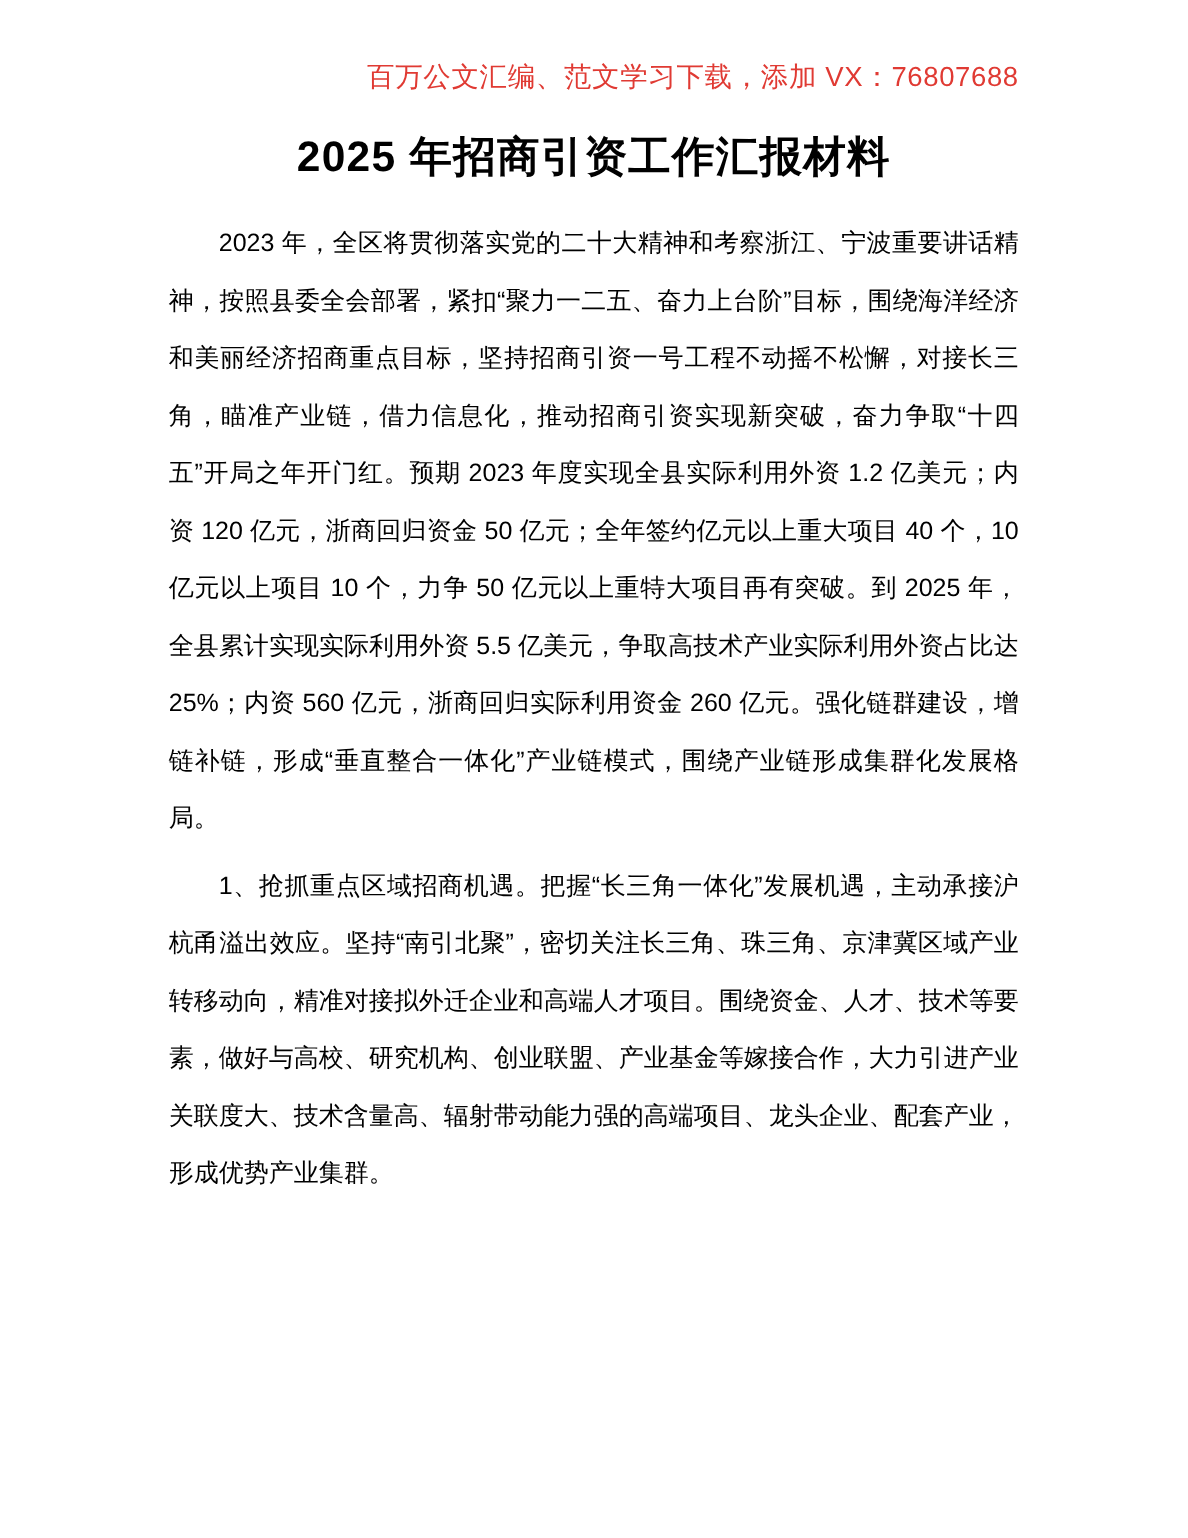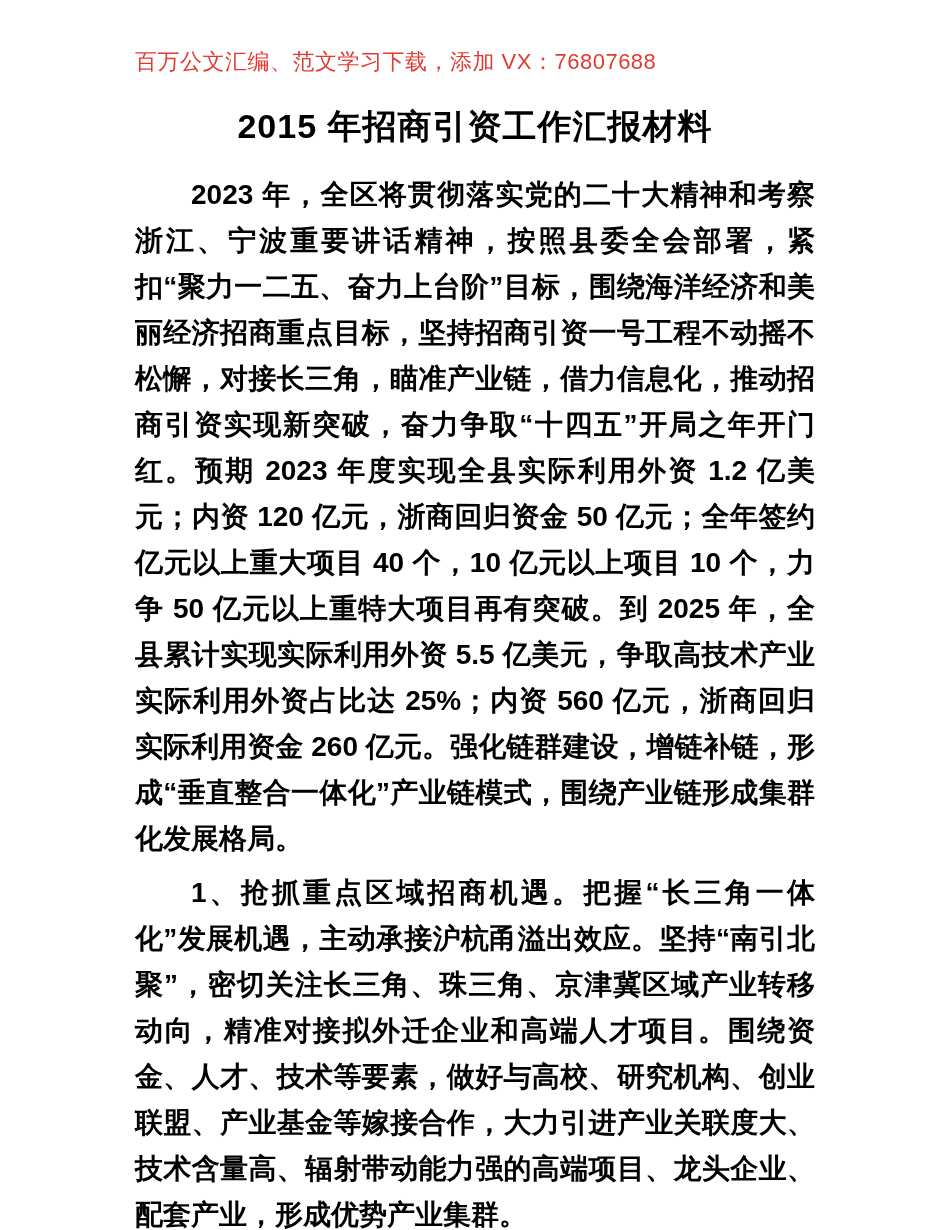--- a/index.html
+++ b/index.html
@@ -16,53 +16,52 @@
     padding: 46px 135px 60px 135px;
     background: #ffffff;
     font-family: "Liberation Sans", "DejaVu Sans", sans-serif;
     color: #000000;
     overflow: hidden;
   }
   .notice {
     color: #e03a33;
     font-size: 22px;
     line-height: 32px;
-    text-align: left;
+    text-align: right;
     letter-spacing: 0.5px;
     white-space: nowrap;
   }
   .doc-title {
     margin: 24px 0 0 0;
     font-size: 34px;
     font-weight: bold;
     line-height: 48px;
     text-align: center;
     letter-spacing: 1px;
   }
   .body-para {
     margin: 22px 0 0 0;
-    font-size: 28px;
+    font-size: 20px;
     line-height: 46px;
     text-align: justify;
     text-indent: 2em;
     word-break: break-all;
-    font-weight: bold;
   }
   .body-para + .body-para {
     margin-top: 8px;
   }
   .section-heading {
     margin-top: 10px;
   }
 </style>
 </head>
 <body>
 
 <div class="page">
   <div class="notice">百万公文汇编、范文学习下载，添加 VX：76807688</div>
 
-  <h1 class="doc-title">2015 年招商引资工作汇报材料</h1>
+  <h1 class="doc-title">2025 年招商引资工作汇报材料</h1>
 
   <p class="body-para">2023 年，全区将贯彻落实党的二十大精神和考察浙江、宁波重要讲话精神，按照县委全会部署，紧扣“聚力一二五、奋力上台阶”目标，围绕海洋经济和美丽经济招商重点目标，坚持招商引资一号工程不动摇不松懈，对接长三角，瞄准产业链，借力信息化，推动招商引资实现新突破，奋力争取“十四五”开局之年开门红。预期 2023 年度实现全县实际利用外资 1.2 亿美元；内资 120 亿元，浙商回归资金 50 亿元；全年签约亿元以上重大项目 40 个，10 亿元以上项目 10 个，力争 50 亿元以上重特大项目再有突破。到 2025 年，全县累计实现实际利用外资 5.5 亿美元，争取高技术产业实际利用外资占比达 25%；内资 560 亿元，浙商回归实际利用资金 260 亿元。强化链群建设，增链补链，形成“垂直整合一体化”产业链模式，围绕产业链形成集群化发展格局。</p>
 
 
   <p class="body-para">1、抢抓重点区域招商机遇。把握“长三角一体化”发展机遇，主动承接沪杭甬溢出效应。坚持“南引北聚”，密切关注长三角、珠三角、京津冀区域产业转移动向，精准对接拟外迁企业和高端人才项目。围绕资金、人才、技术等要素，做好与高校、研究机构、创业联盟、产业基金等嫁接合作，大力引进产业关联度大、技术含量高、辐射带动能力强的高端项目、龙头企业、配套产业，形成优势产业集群。</p>
 </div>
 
 </body></html>

